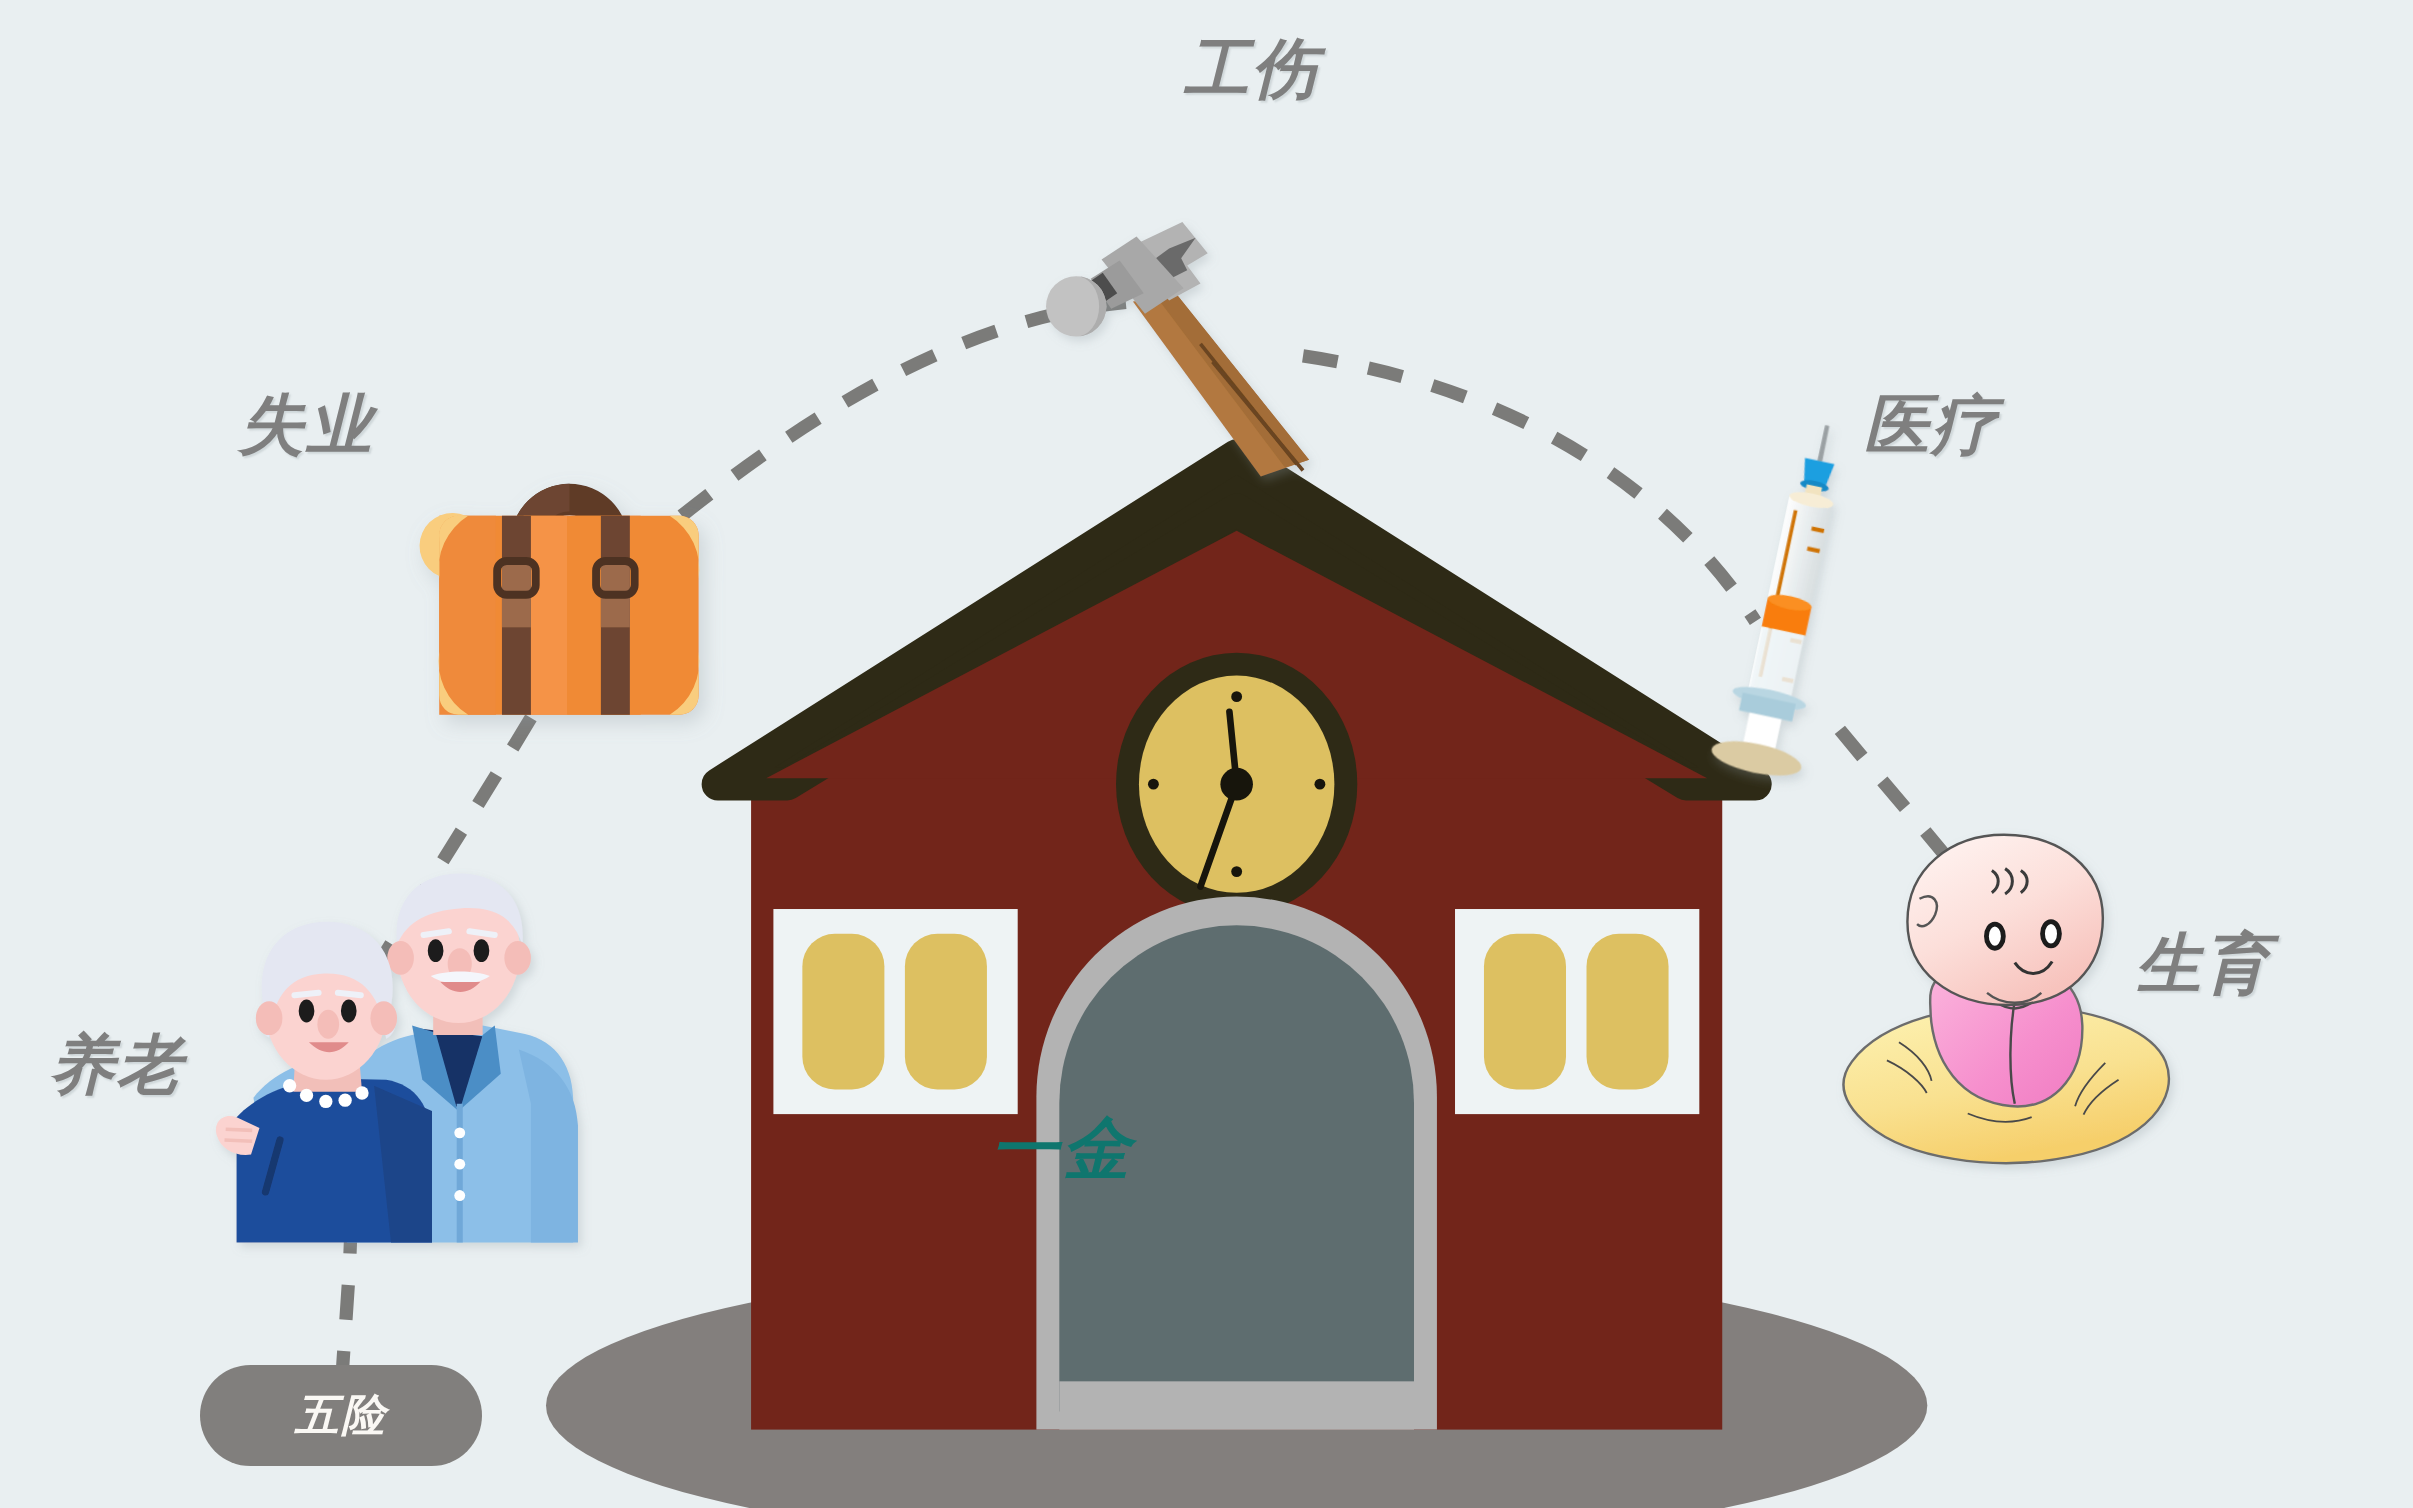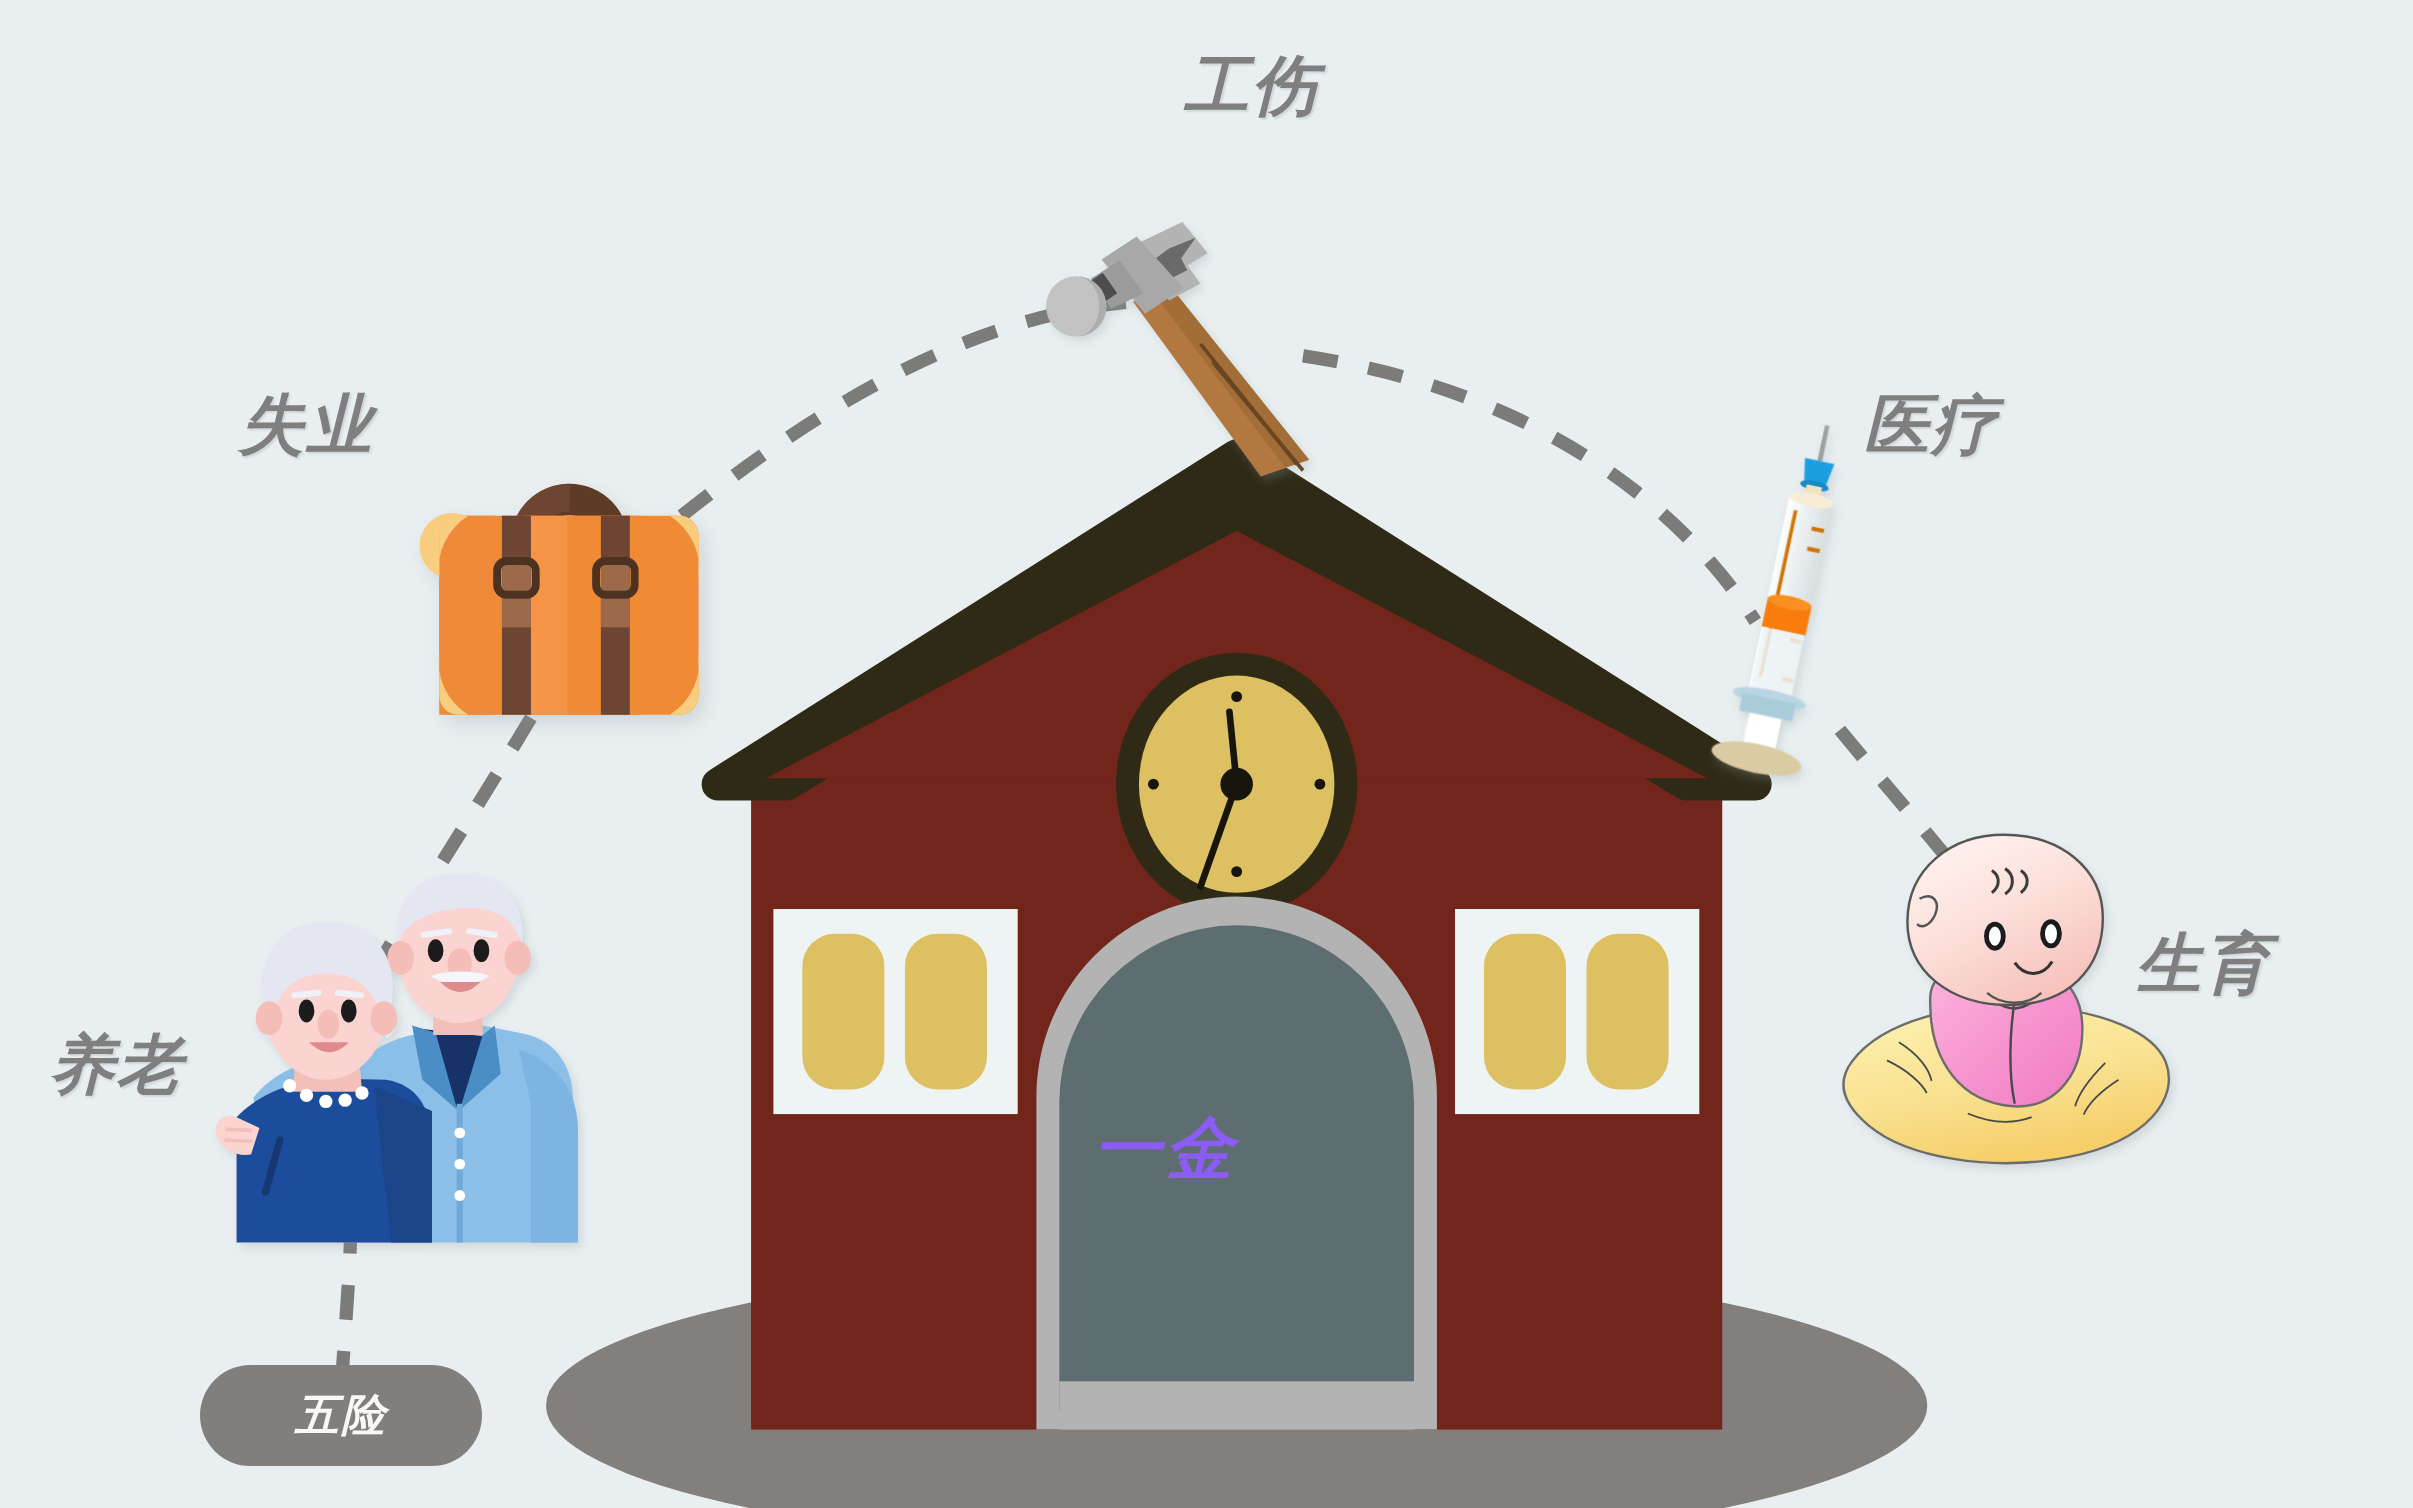--- a/index.html
+++ b/index.html
@@ -27,21 +27,21 @@
     position: absolute;
     color: #7f7f7f;
     font-weight: bold;
     letter-spacing: 0.04em;
     white-space: nowrap;
     font-style: italic;
     text-shadow: 1.8px 2.4px 1.8px rgba(120,130,135,0.22);
     user-select: none;
   }
   .label.cat { font-size: 65px; }
-  #label-gongshang { left: 1184px; top: 42px; }
+  #label-gongshang { left: 1184px; top: 25px; }
   #label-shiye     { left: 218px;  top: 381px; margin-left: 21px; }
   #label-yiliao    { left: 1864px; top: 381px; }
   #label-yanglao   { left: 49px;   top: 1021px; }
   #label-shengyu   { left: 2136px; top: 920px; text-align: right; }
 
   #badge-wuxian {
     position: absolute;
     left: 200px;
     top: 1365px;
     width: 282px;
@@ -55,27 +55,27 @@
   #badge-wuxian .badge-text {
     color: #faf8f4;
     font-size: 44px;
     font-weight: bold;
     font-style: italic;
     letter-spacing: 0.05em;
   }
 
   .door-text {
     position: absolute;
-    color: #8b5cf6;
+    color: #0f766e;
     font-size: 68px;
     font-weight: bold;
     font-style: italic;
     letter-spacing: 0.06em;
     white-space: nowrap;
-    text-align: center;
+    text-align: left;
     user-select: none;
   }
   #door-line-1 { left: 990px; top: 1104px; width: 350px; }
   #door-line-2 { left: 990px; top: 1213px; width: 350px; }
 </style>
 </head>
 <body>
 
 <div id="stage">
 

